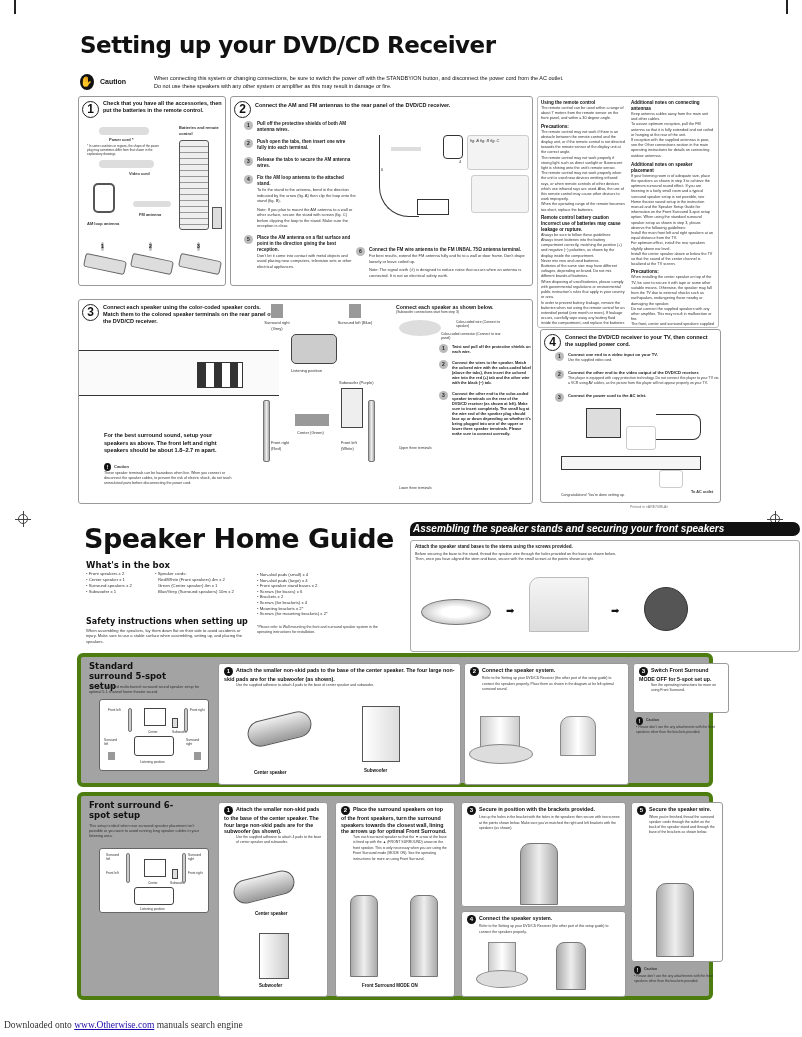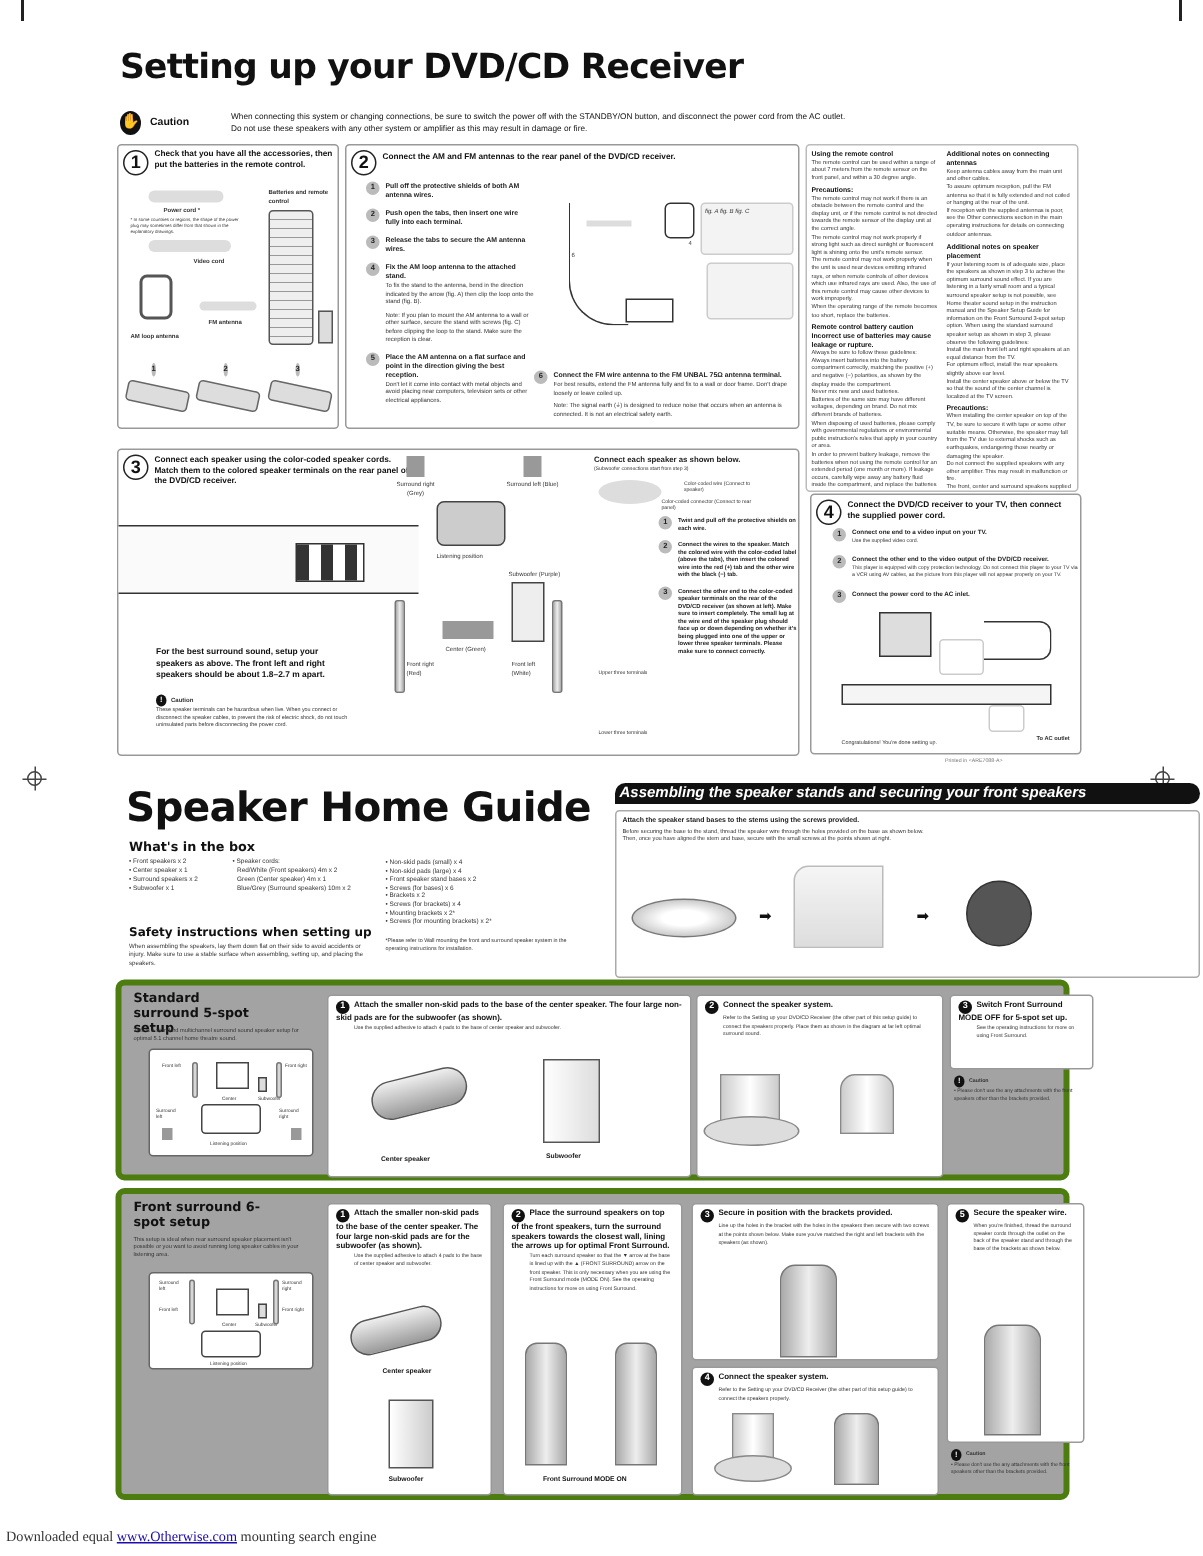--- a/index.html
+++ b/index.html
@@ -397,14 +397,14 @@
   <div class="abs" style="left:553px;top:170px;width:90px">
     <div style="display:flex;gap:3px;align-items:center">
         <span class="caution-ico" style="width:7px;height:8px;font-size:5px;line-height:8px">!</span>
         <span class="tiny bold" style="font-size:3.5px">Caution</span>
       </div>
     <div class="tiny" style="font-size:3.4px;line-height:4.6px">• Please don't use the any attachments with the front speakers other than the brackets provided.</div>
   </div>
 </div>
 
 <div class="footer">
-  <span>Downloaded equal </span><a>www.Otherwise.com</a><span> mounting search engine</span>
+  <span>Downloaded onto </span><a>www.Otherwise.com</a><span> manuals search engine</span>
 </div>
 
 </body></html>

